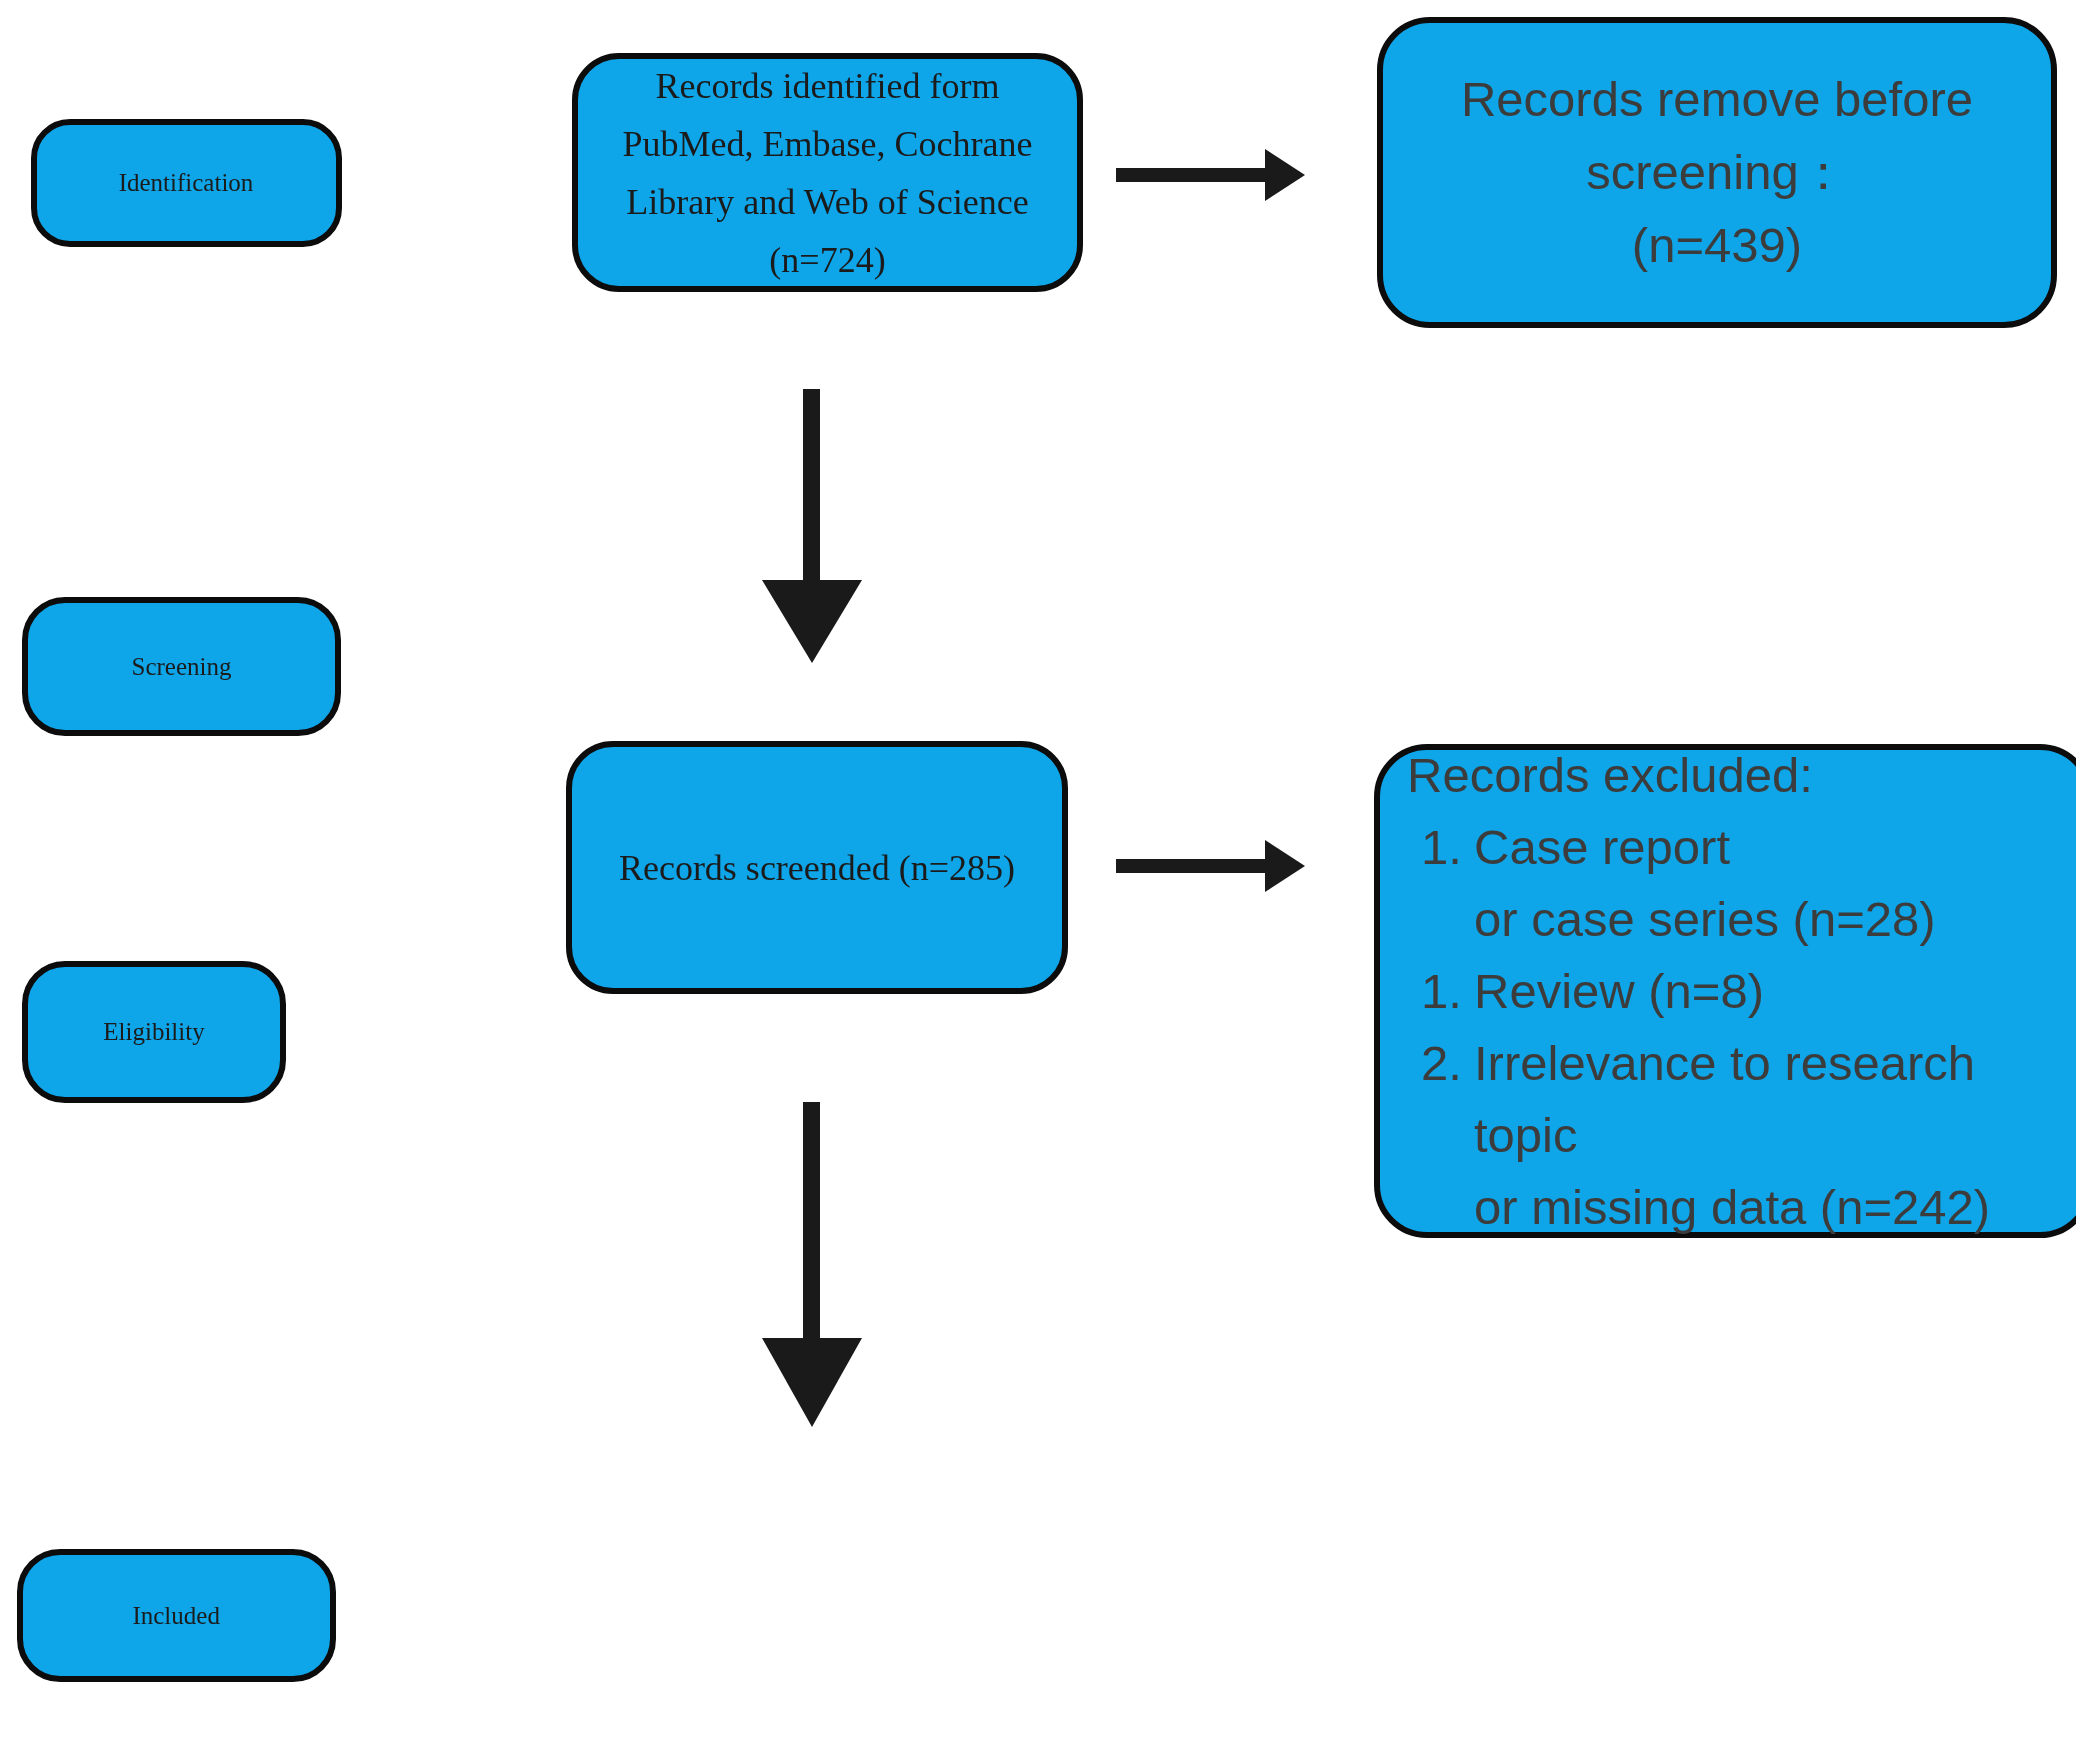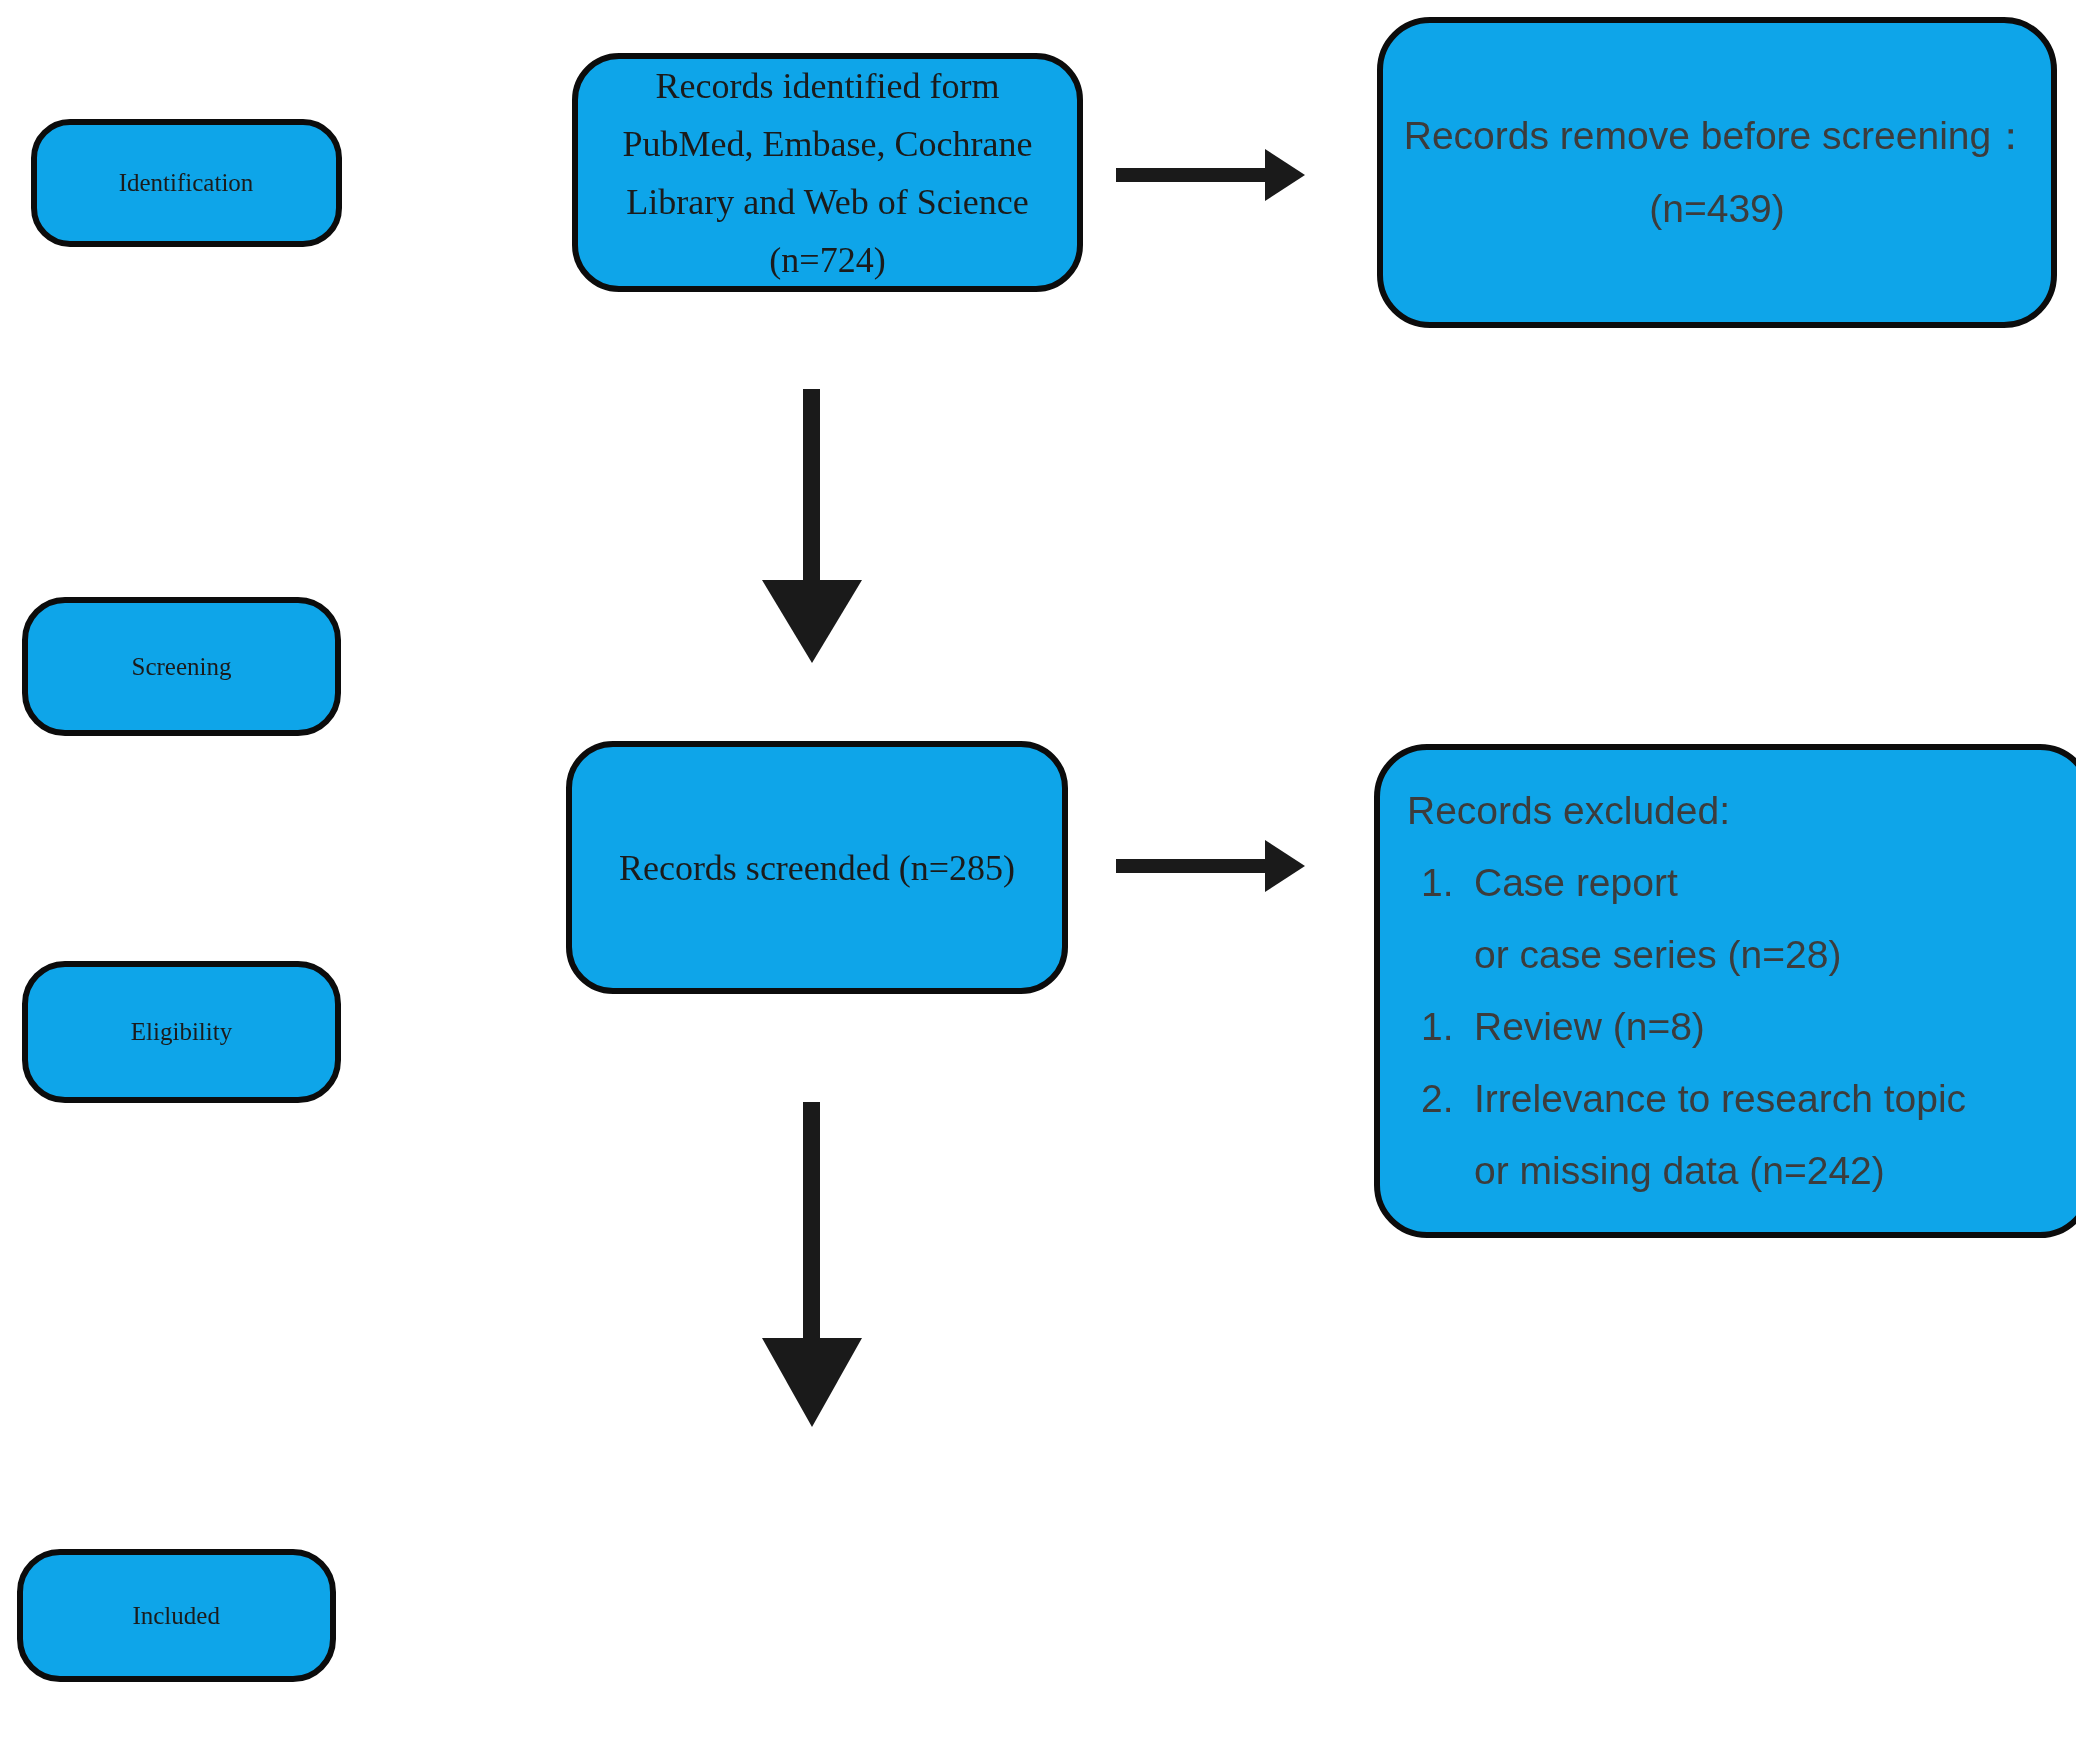--- a/index.html
+++ b/index.html
@@ -26,29 +26,29 @@
     color: #1b1b1b;
   }
   .sans {
     font-family: "Liberation Sans", "DejaVu Sans", sans-serif;
     color: #3c3c3c;
   }
   
   .stage { border-radius: 43px; font-size: 25px; }
   .b-identification { left: 30.5px;  top: 119px;  width: 311px; height: 128px; border-radius: 39px; }
   .b-screening      { left: 22px;  top: 597px; width: 319px; height: 139px; }
-  .b-eligibility    { left: 22px;  top: 961px; width: 319px; height: 142px; }
+  .b-eligibility    { left: 22px;  top: 961px; width: 264px; height: 142px; }
   .b-included       { left: 16.7px;  top: 1549px; width: 319px; height: 133px; }
   
   .mid { border-radius: 47px; font-size: 36px; }
   .b-identified { left: 572px; top: 53px;   width: 511px; height: 239px; line-height: 58px; }
   .b-screened   { left: 566px; top: 741px; width: 502px; height: 253px; }
   .b-studies    { left: 583px; top: 1496px; width: 511px; height: 244px; line-height: 69px; }
   
-  .right { border-radius: 53px; border-width: 6.1px; font-size: 39px; }
+  .right { border-radius: 53px; border-width: 6.1px; font-size: 49px; }
   .b-removed  { left: 1377px; top: 16.7px;   width: 680px; height: 311px; line-height: 73px; }
   .b-excluded {
     left: 1374px; top: 744px; width: 719px; height: 494px;
     align-items: flex-start; justify-content: center; text-align: left;
     padding-left: 27px; padding-right: 16.7px; line-height: 72px;
   }
   .box .line { display: block; }
   .excl-list { margin: 0; }
   .excl-item { display: flex; align-items: flex-start; margin-left: 14px; }
   .excl-num { flex: 0 0 53px; }

